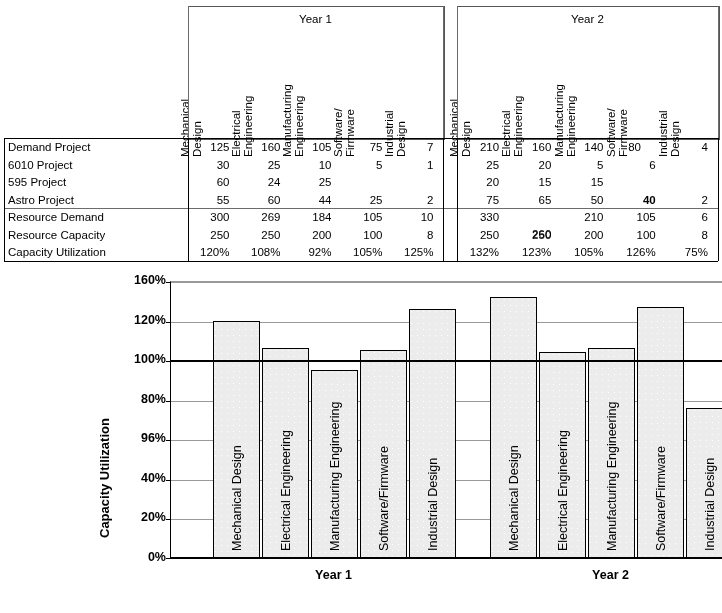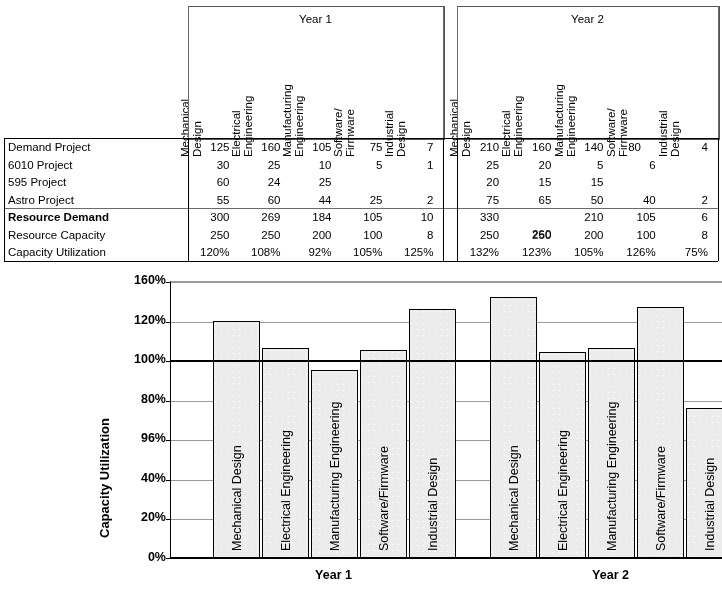--- a/index.html
+++ b/index.html
@@ -255,23 +255,23 @@
     <div class="cellnum" style="left: 559.5px; top: 176px; width: 44px;">15</div>
     <div class="rowlabel" style="top: 193.5px;">Astro Project</div>
     <div class="cellnum" style="left: 185.5px; top: 193.5px; width: 44px;">55</div>
     <div class="cellnum" style="left: 236.5px; top: 193.5px; width: 44px;">60</div>
     <div class="cellnum" style="left: 287.5px; top: 193.5px; width: 44px;">44</div>
     <div class="cellnum" style="left: 338.5px; top: 193.5px; width: 44px;">25</div>
     <div class="cellnum" style="left: 389.5px; top: 193.5px; width: 44px;">2</div>
     <div class="cellnum" style="left: 455.1px; top: 193.5px; width: 44px;">75</div>
     <div class="cellnum" style="left: 507.3px; top: 193.5px; width: 44px;">65</div>
     <div class="cellnum" style="left: 559.5px; top: 193.5px; width: 44px;">50</div>
-    <div class="cellnum" style="left: 611.7px; top: 193.5px; width: 44px;">40</div>
+    <div class="cellnum" style="left: 611.7px; top: 193.5px; width: 44px; font-weight: bold;">40</div>
     <div class="cellnum" style="left: 663.9px; top: 193.5px; width: 44px;">2</div>
-    <div class="rowlabel" style="top: 211px; font-weight: bold;">Resource Demand</div>
+    <div class="rowlabel" style="top: 211px;">Resource Demand</div>
     <div class="cellnum" style="left: 185.5px; top: 211px; width: 44px;">300</div>
     <div class="cellnum" style="left: 236.5px; top: 211px; width: 44px;">269</div>
     <div class="cellnum" style="left: 287.5px; top: 211px; width: 44px;">184</div>
     <div class="cellnum" style="left: 338.5px; top: 211px; width: 44px;">105</div>
     <div class="cellnum" style="left: 389.5px; top: 211px; width: 44px;">10</div>
     <div class="cellnum" style="left: 455.1px; top: 211px; width: 44px;">330</div>
     <div class="cellnum" style="left: 507.3px; top: 228px; width: 44px;">260</div>
     <div class="cellnum" style="left: 559.5px; top: 211px; width: 44px;">210</div>
     <div class="cellnum" style="left: 611.7px; top: 211px; width: 44px;">105</div>
     <div class="cellnum" style="left: 663.9px; top: 211px; width: 44px;">6</div>

